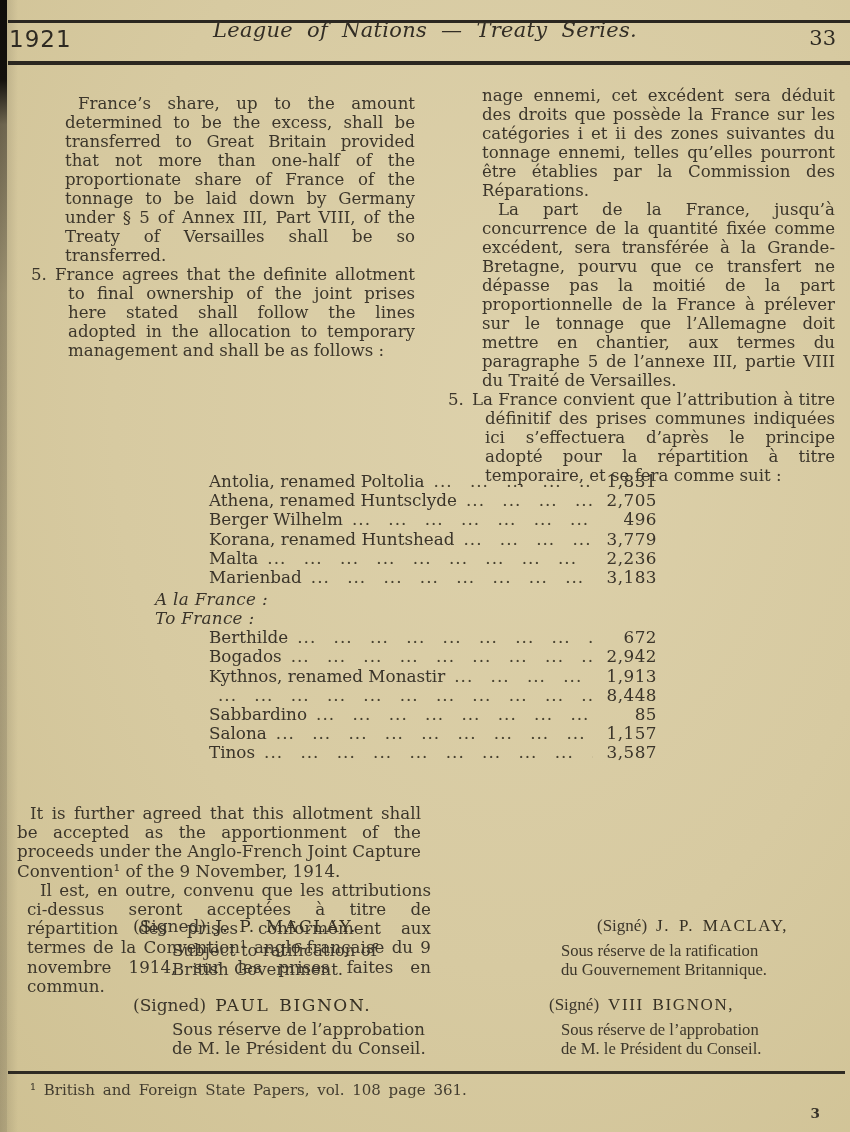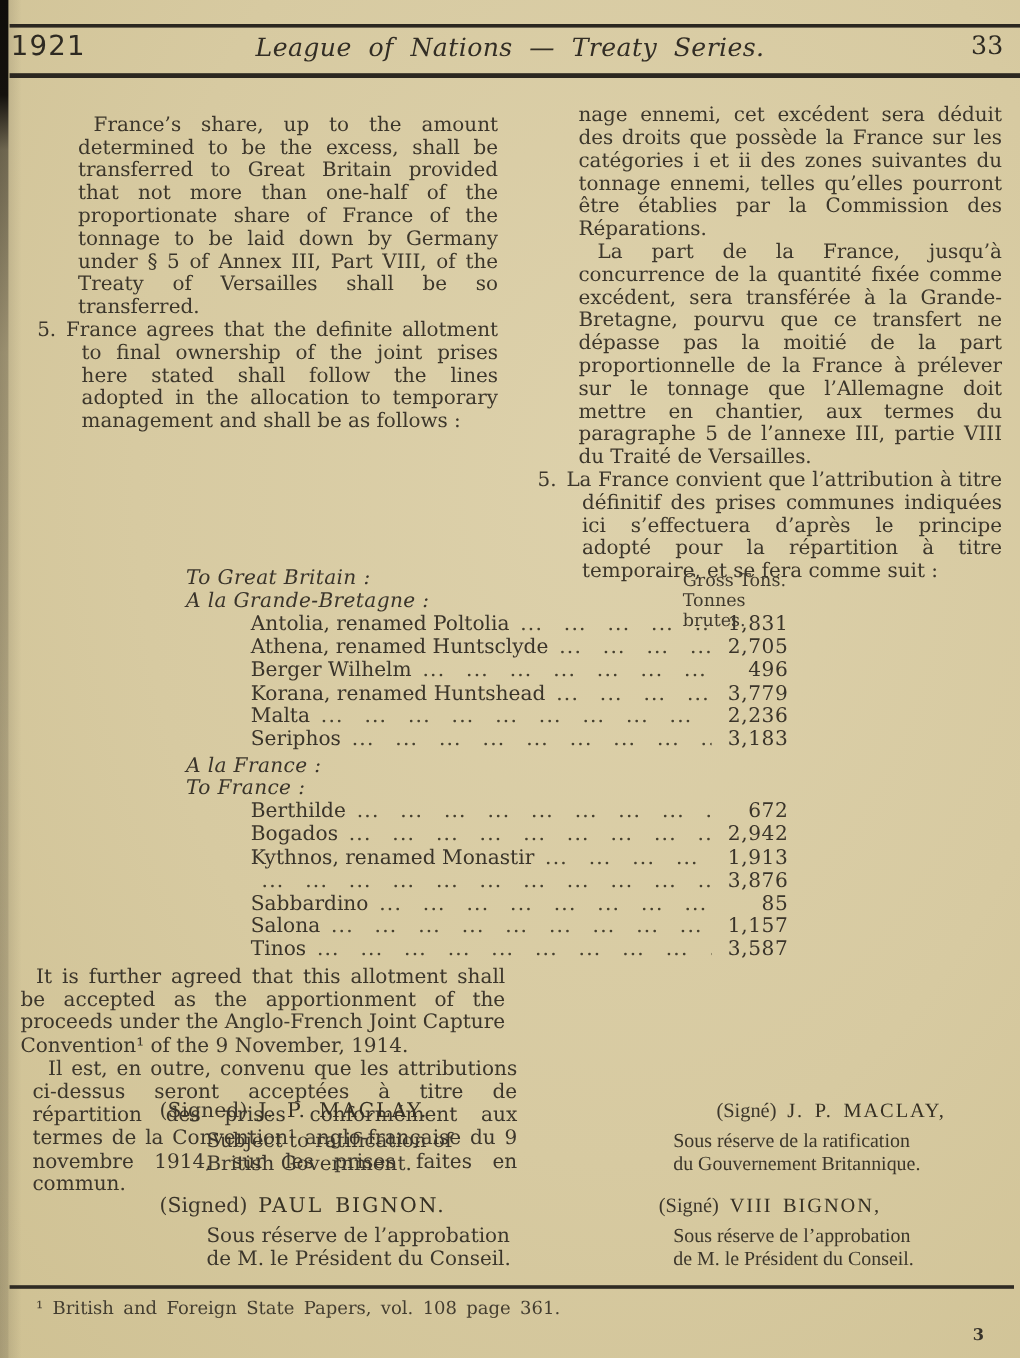--- a/index.html
+++ b/index.html
@@ -14,21 +14,21 @@
     background: linear-gradient(to bottom, #0f0d0a 0%, #14110d 7%, rgba(45,40,31,.55) 11%,
       rgba(95,86,66,.38) 26%, rgba(110,100,78,.24) 55%, rgba(110,100,78,.16) 100%); }
   .edge-soft { position:absolute; left:0; top:0; bottom:0; width:18px; z-index:4;
     background: linear-gradient(to right, rgba(40,35,25,.18), rgba(40,35,25,0)); }
 
   
   .rule-top    { position:absolute; top:20px; left:8px; right:0; height:3px;  background:#2b2720; }
   .rule-bottom { position:absolute; top:61px; left:8px; right:0; height:3.5px; background:#2b2720; }
   .hdr-year  { position:absolute; top:26px; left:9px; font-family:"DejaVu Sans","Liberation Sans",sans-serif;
                font-size:23px; letter-spacing:1px; color:#2e2a22; }
-  .hdr-title { position:absolute; top:28px; left:60px; right:60px; text-align:center; font-style:italic;
+  .hdr-title { position:absolute; top:18px; left:60px; right:60px; text-align:center; font-style:italic;
                font-size:21px; word-spacing:7px; letter-spacing:.3px; color:#332e25; }
   .hdr-pn    { position:absolute; top:26px; right:14px; font-size:21px; color:#2e2a22; }
 
   
   .top-cols { position:absolute; top:86px; left:31px; width:804px; display:flex; }
   .tc-left  { width:384px; }
   .tc-right { width:387px; margin-left:33px; }
   .para { margin:0 0 0 34px; text-align:justify; font-size:16.6px; line-height:19px; }
   .tc-left  .p2 { margin-top:8px; text-indent:13px; }
   .tc-right .p2 { margin-top:0;  text-indent:16px; }
@@ -91,28 +91,20 @@
     </div>
     <div class="tc-right">
       <p class="para p1">nage ennemi, cet excédent sera déduit des droits que possède la France sur les catégories i et ii des zones suivantes du tonnage ennemi, telles qu’elles pourront être établies par la Commission des Réparations.</p>
       <p class="para p2">La part de la France, jusqu’à concurrence de la quantité fixée comme excédent, sera transférée à la Grande-Bretagne, pourvu que ce transfert ne dépasse pas la moitié de la part proportionnelle de la France à prélever sur le tonnage que l’Allemagne doit mettre en chantier, aux termes du paragraphe 5 de l’annexe III, partie VIII du Traité de Versailles.</p>
       <p class="numbered"><span class="num">5.</span><span>La France convient que l’attribution à titre définitif des prises communes indiquées ici s’effectuera d’après le principe adopté pour la répartition à titre temporaire, et se fera comme suit :</span></p>
     </div>
   </div>
 
   <div class="table-sec">
     <div>
-      <div class="tgroup-heads">
-        <div class="thead-it">To Great Britain :</div>
-        <div class="thead-it">A la Grande-Bretagne :</div>
-        <div class="tons-head">
-          <div>Gross Tons.</div>
-          <div>Tonnes brutes.</div>
-        </div>
-      </div>
       <div class="t-rows">
         <div class="t-row">
             <span class="t-name">Antolia, renamed Poltolia</span>
             <span class="t-leader">... ... ... ... ... ... ... ... ... ... ... ...</span>
             <span class="t-tons">1,831</span>
           </div>
         <div class="t-row">
             <span class="t-name">Athena, renamed Huntsclyde</span>
             <span class="t-leader">... ... ... ... ... ... ... ... ... ... ... ...</span>
             <span class="t-tons">2,705</span>
@@ -126,21 +118,21 @@
             <span class="t-name">Korana, renamed Huntshead</span>
             <span class="t-leader">... ... ... ... ... ... ... ... ... ... ... ...</span>
             <span class="t-tons">3,779</span>
           </div>
         <div class="t-row">
             <span class="t-name">Malta</span>
             <span class="t-leader">... ... ... ... ... ... ... ... ... ... ... ...</span>
             <span class="t-tons">2,236</span>
           </div>
         <div class="t-row">
-            <span class="t-name">Seriphos</span>
+            <span class="t-name">Marienbad</span>
             <span class="t-leader">... ... ... ... ... ... ... ... ... ... ... ...</span>
             <span class="t-tons">3,183</span>
           </div>
       </div>
     </div>
 
     <div class="tgroup2">
       <div class="tgroup-heads">
         <div class="thead-it">A la France :</div>
         <div class="thead-it">To France :</div>
@@ -156,21 +148,21 @@
             <span class="t-leader">... ... ... ... ... ... ... ... ... ... ... ...</span>
             <span class="t-tons">2,942</span>
           </div>
         <div class="t-row">
             <span class="t-name">Kythnos, renamed Monastir</span>
             <span class="t-leader">... ... ... ... ... ... ... ... ... ... ... ...</span>
             <span class="t-tons">1,913</span>
           </div>
         <div class="t-row">
             <span class="t-leader">... ... ... ... ... ... ... ... ... ... ... ...</span>
-            <span class="t-tons">3,876</span>
+            <span class="t-tons">8,448</span>
           </div>
         <div class="t-row">
             <span class="t-name">Sabbardino</span>
             <span class="t-leader">... ... ... ... ... ... ... ... ... ... ... ...</span>
             <span class="t-tons">85</span>
           </div>
         <div class="t-row">
             <span class="t-name">Salona</span>
             <span class="t-leader">... ... ... ... ... ... ... ... ... ... ... ...</span>
             <span class="t-tons">1,157</span>

